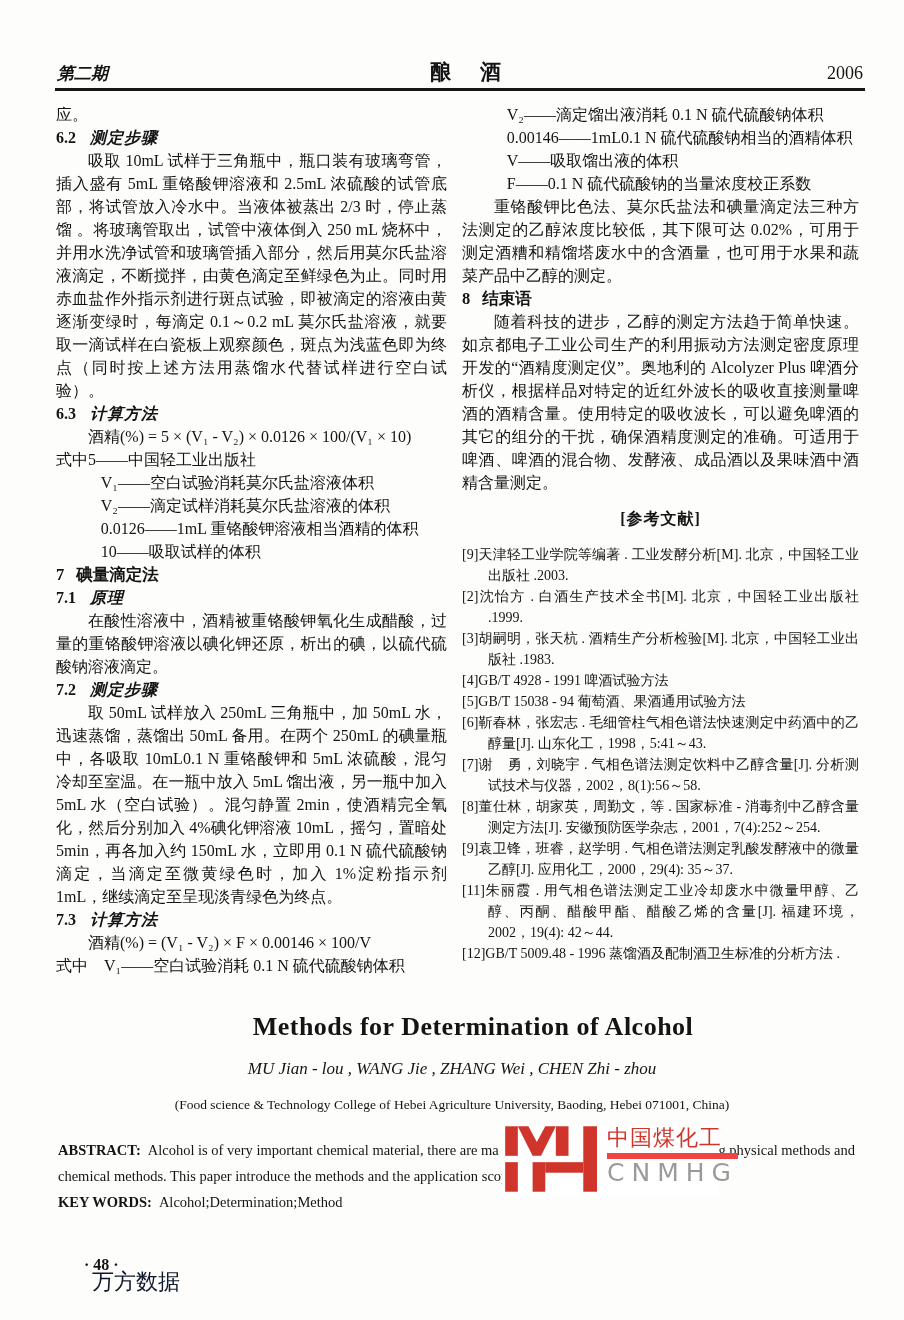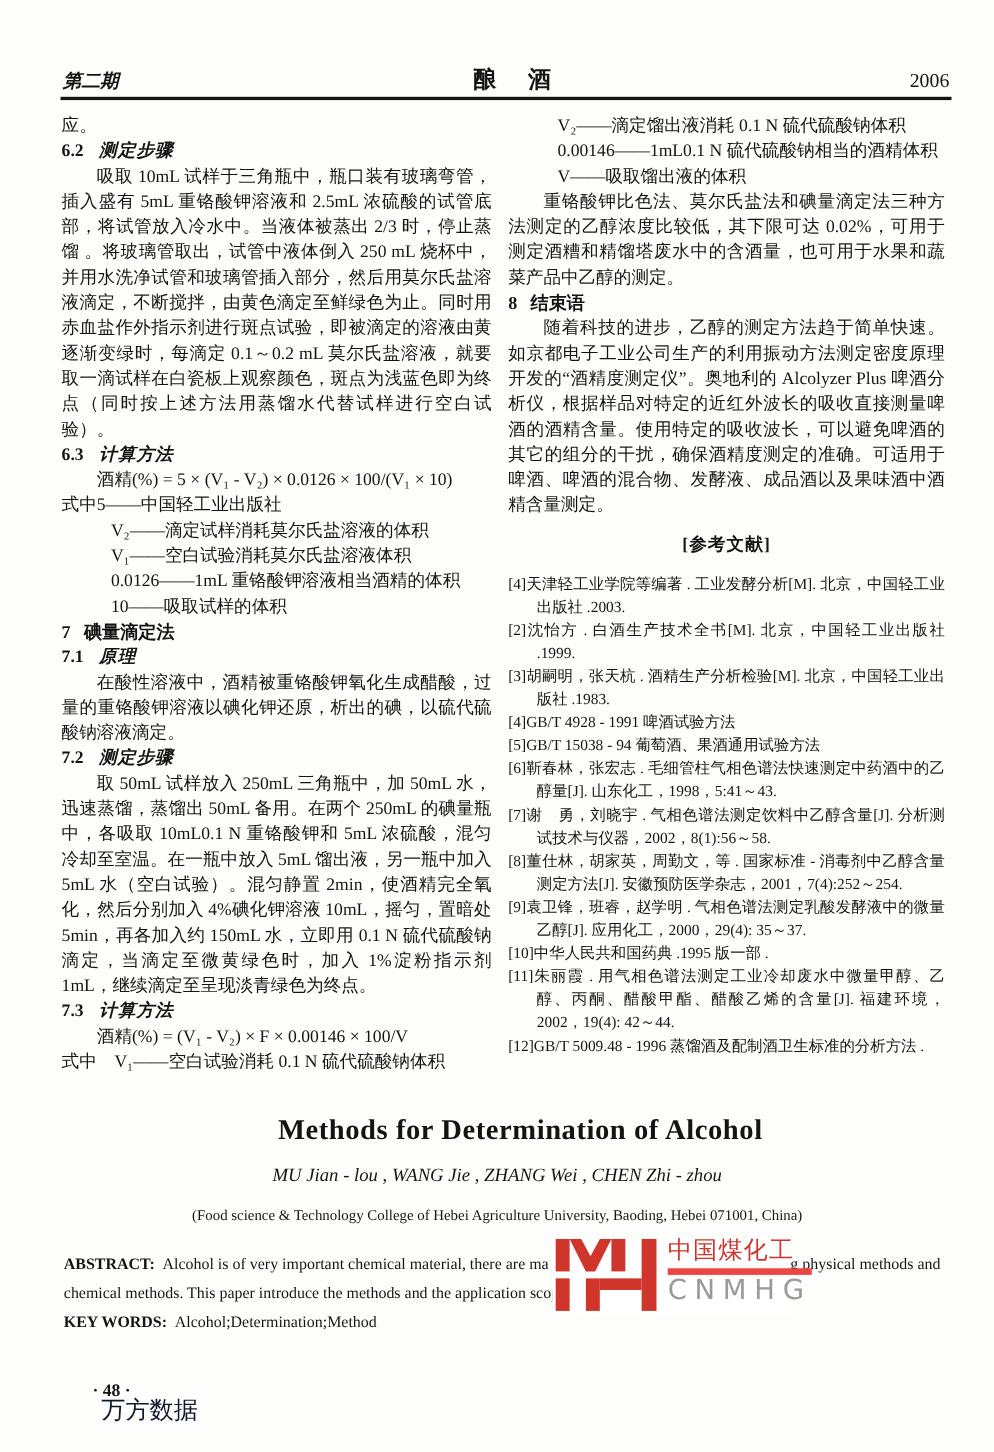--- a/index.html
+++ b/index.html
@@ -70,22 +70,22 @@
     <div class="body-line">应。</div>
     <div class="subheading">
       <span class="sec-num">6.2</span><span class="sec-label">测定步骤</span>
     </div>
     <div class="para">吸取 10mL 试样于三角瓶中，瓶口装有玻璃弯管，插入盛有 5mL 重铬酸钾溶液和 2.5mL 浓硫酸的试管底部，将试管放入冷水中。当液体被蒸出 2/3 时，停止蒸馏 。将玻璃管取出，试管中液体倒入 250 mL 烧杯中，并用水洗净试管和玻璃管插入部分，然后用莫尔氏盐溶液滴定，不断搅拌，由黄色滴定至鲜绿色为止。同时用赤血盐作外指示剂进行斑点试验，即被滴定的溶液由黄逐渐变绿时，每滴定 0.1～0.2 mL 莫尔氏盐溶液，就要取一滴试样在白瓷板上观察颜色，斑点为浅蓝色即为终点（同时按上述方法用蒸馏水代替试样进行空白试验）。</div>
     <div class="subheading">
       <span class="sec-num">6.3</span><span class="sec-label">计算方法</span>
     </div>
     <div class="formula">酒精(%) = 5 × (V₁ - V₂) × 0.0126 × 100/(V₁ × 10)</div>
     <div class="defline">式中5——中国轻工业出版社</div>
+    <div class="defline ind">V₁——空白试验消耗莫尔氏盐溶液体积</div>
     <div class="defline ind">V₂——滴定试样消耗莫尔氏盐溶液的体积</div>
-    <div class="defline ind">V₁——空白试验消耗莫尔氏盐溶液体积</div>
     <div class="defline ind">0.0126——1mL 重铬酸钾溶液相当酒精的体积</div>
     <div class="defline ind">10——吸取试样的体积</div>
     <div class="mainheading">
       <span class="sec-num">7</span><span>碘量滴定法</span>
     </div>
     <div class="subheading">
       <span class="sec-num">7.1</span><span class="sec-label">原理</span>
     </div>
     <div class="para">在酸性溶液中，酒精被重铬酸钾氧化生成醋酸，过量的重铬酸钾溶液以碘化钾还原，析出的碘，以硫代硫酸钠溶液滴定。</div>
     <div class="subheading">
@@ -96,36 +96,36 @@
       <span class="sec-num">7.3</span><span class="sec-label">计算方法</span>
     </div>
     <div class="formula">酒精(%) = (V₁ - V₂) × F × 0.00146 × 100/V</div>
     <div class="defline">式中　V₁——空白试验消耗 0.1 N 硫代硫酸钠体积</div>
   </div>
 
   <div class="col col-right">
     <div class="defline ind">V₂——滴定馏出液消耗 0.1 N 硫代硫酸钠体积</div>
     <div class="defline ind">0.00146——1mL0.1 N 硫代硫酸钠相当的酒精体积</div>
     <div class="defline ind">V——吸取馏出液的体积</div>
+    <div class="defline ind">F——0.1 N 硫代硫酸钠的当量浓度校正系数</div>
     <div class="para">重铬酸钾比色法、莫尔氏盐法和碘量滴定法三种方法测定的乙醇浓度比较低，其下限可达 0.02%，可用于测定酒糟和精馏塔废水中的含酒量，也可用于水果和蔬菜产品中乙醇的测定。</div>
     <div class="mainheading">
       <span class="sec-num">8</span><span>结束语</span>
     </div>
     <div class="para">随着科技的进步，乙醇的测定方法趋于简单快速。如京都电子工业公司生产的利用振动方法测定密度原理开发的“酒精度测定仪”。奥地利的 Alcolyzer Plus 啤酒分析仪，根据样品对特定的近红外波长的吸收直接测量啤酒的酒精含量。使用特定的吸收波长，可以避免啤酒的其它的组分的干扰，确保酒精度测定的准确。可适用于啤酒、啤酒的混合物、发酵液、成品酒以及果味酒中酒精含量测定。</div>
     <div class="ref-heading">[参考文献]</div>
-    <div class="ref">[4]天津轻工业学院等编著 . 工业发酵分析[M]. 北京，中国轻工业出版社 .2003.</div>
+    <div class="ref">[9]天津轻工业学院等编著 . 工业发酵分析[M]. 北京，中国轻工业出版社 .2003.</div>
     <div class="ref">[2]沈怡方 . 白酒生产技术全书[M]. 北京，中国轻工业出版社 .1999.</div>
     <div class="ref">[3]胡嗣明，张天杭 . 酒精生产分析检验[M]. 北京，中国轻工业出版社 .1983.</div>
     <div class="ref">[4]GB/T 4928 - 1991 啤酒试验方法</div>
     <div class="ref">[5]GB/T 15038 - 94 葡萄酒、果酒通用试验方法</div>
     <div class="ref">[6]靳春林，张宏志 . 毛细管柱气相色谱法快速测定中药酒中的乙醇量[J]. 山东化工，1998，5:41～43.</div>
     <div class="ref">[7]谢　勇，刘晓宇 . 气相色谱法测定饮料中乙醇含量[J]. 分析测试技术与仪器，2002，8(1):56～58.</div>
     <div class="ref">[8]董仕林，胡家英，周勤文，等 . 国家标准 - 消毒剂中乙醇含量测定方法[J]. 安徽预防医学杂志，2001，7(4):252～254.</div>
     <div class="ref">[9]袁卫锋，班睿，赵学明 . 气相色谱法测定乳酸发酵液中的微量乙醇[J]. 应用化工，2000，29(4): 35～37.</div>
-    <div class="ref">[10]中华人民共和国药典 .1995 版一部 .</div>
     <div class="ref">[11]朱丽霞 . 用气相色谱法测定工业冷却废水中微量甲醇、乙醇、丙酮、醋酸甲酯、醋酸乙烯的含量[J]. 福建环境，2002，19(4): 42～44.</div>
     <div class="ref">[12]GB/T 5009.48 - 1996 蒸馏酒及配制酒卫生标准的分析方法 .</div>
   </div>
 
   <div class="en-title">Methods for Determination of Alcohol</div>
   <div class="en-authors">MU Jian - lou , WANG Jie , ZHANG Wei ,  CHEN Zhi - zhou</div>
   <div class="en-affil">(Food science &amp; Technology College of Hebei Agriculture University, Baoding, Hebei 071001, China)</div>
 
   <div class="abstract">
     <div class="abs-line">

